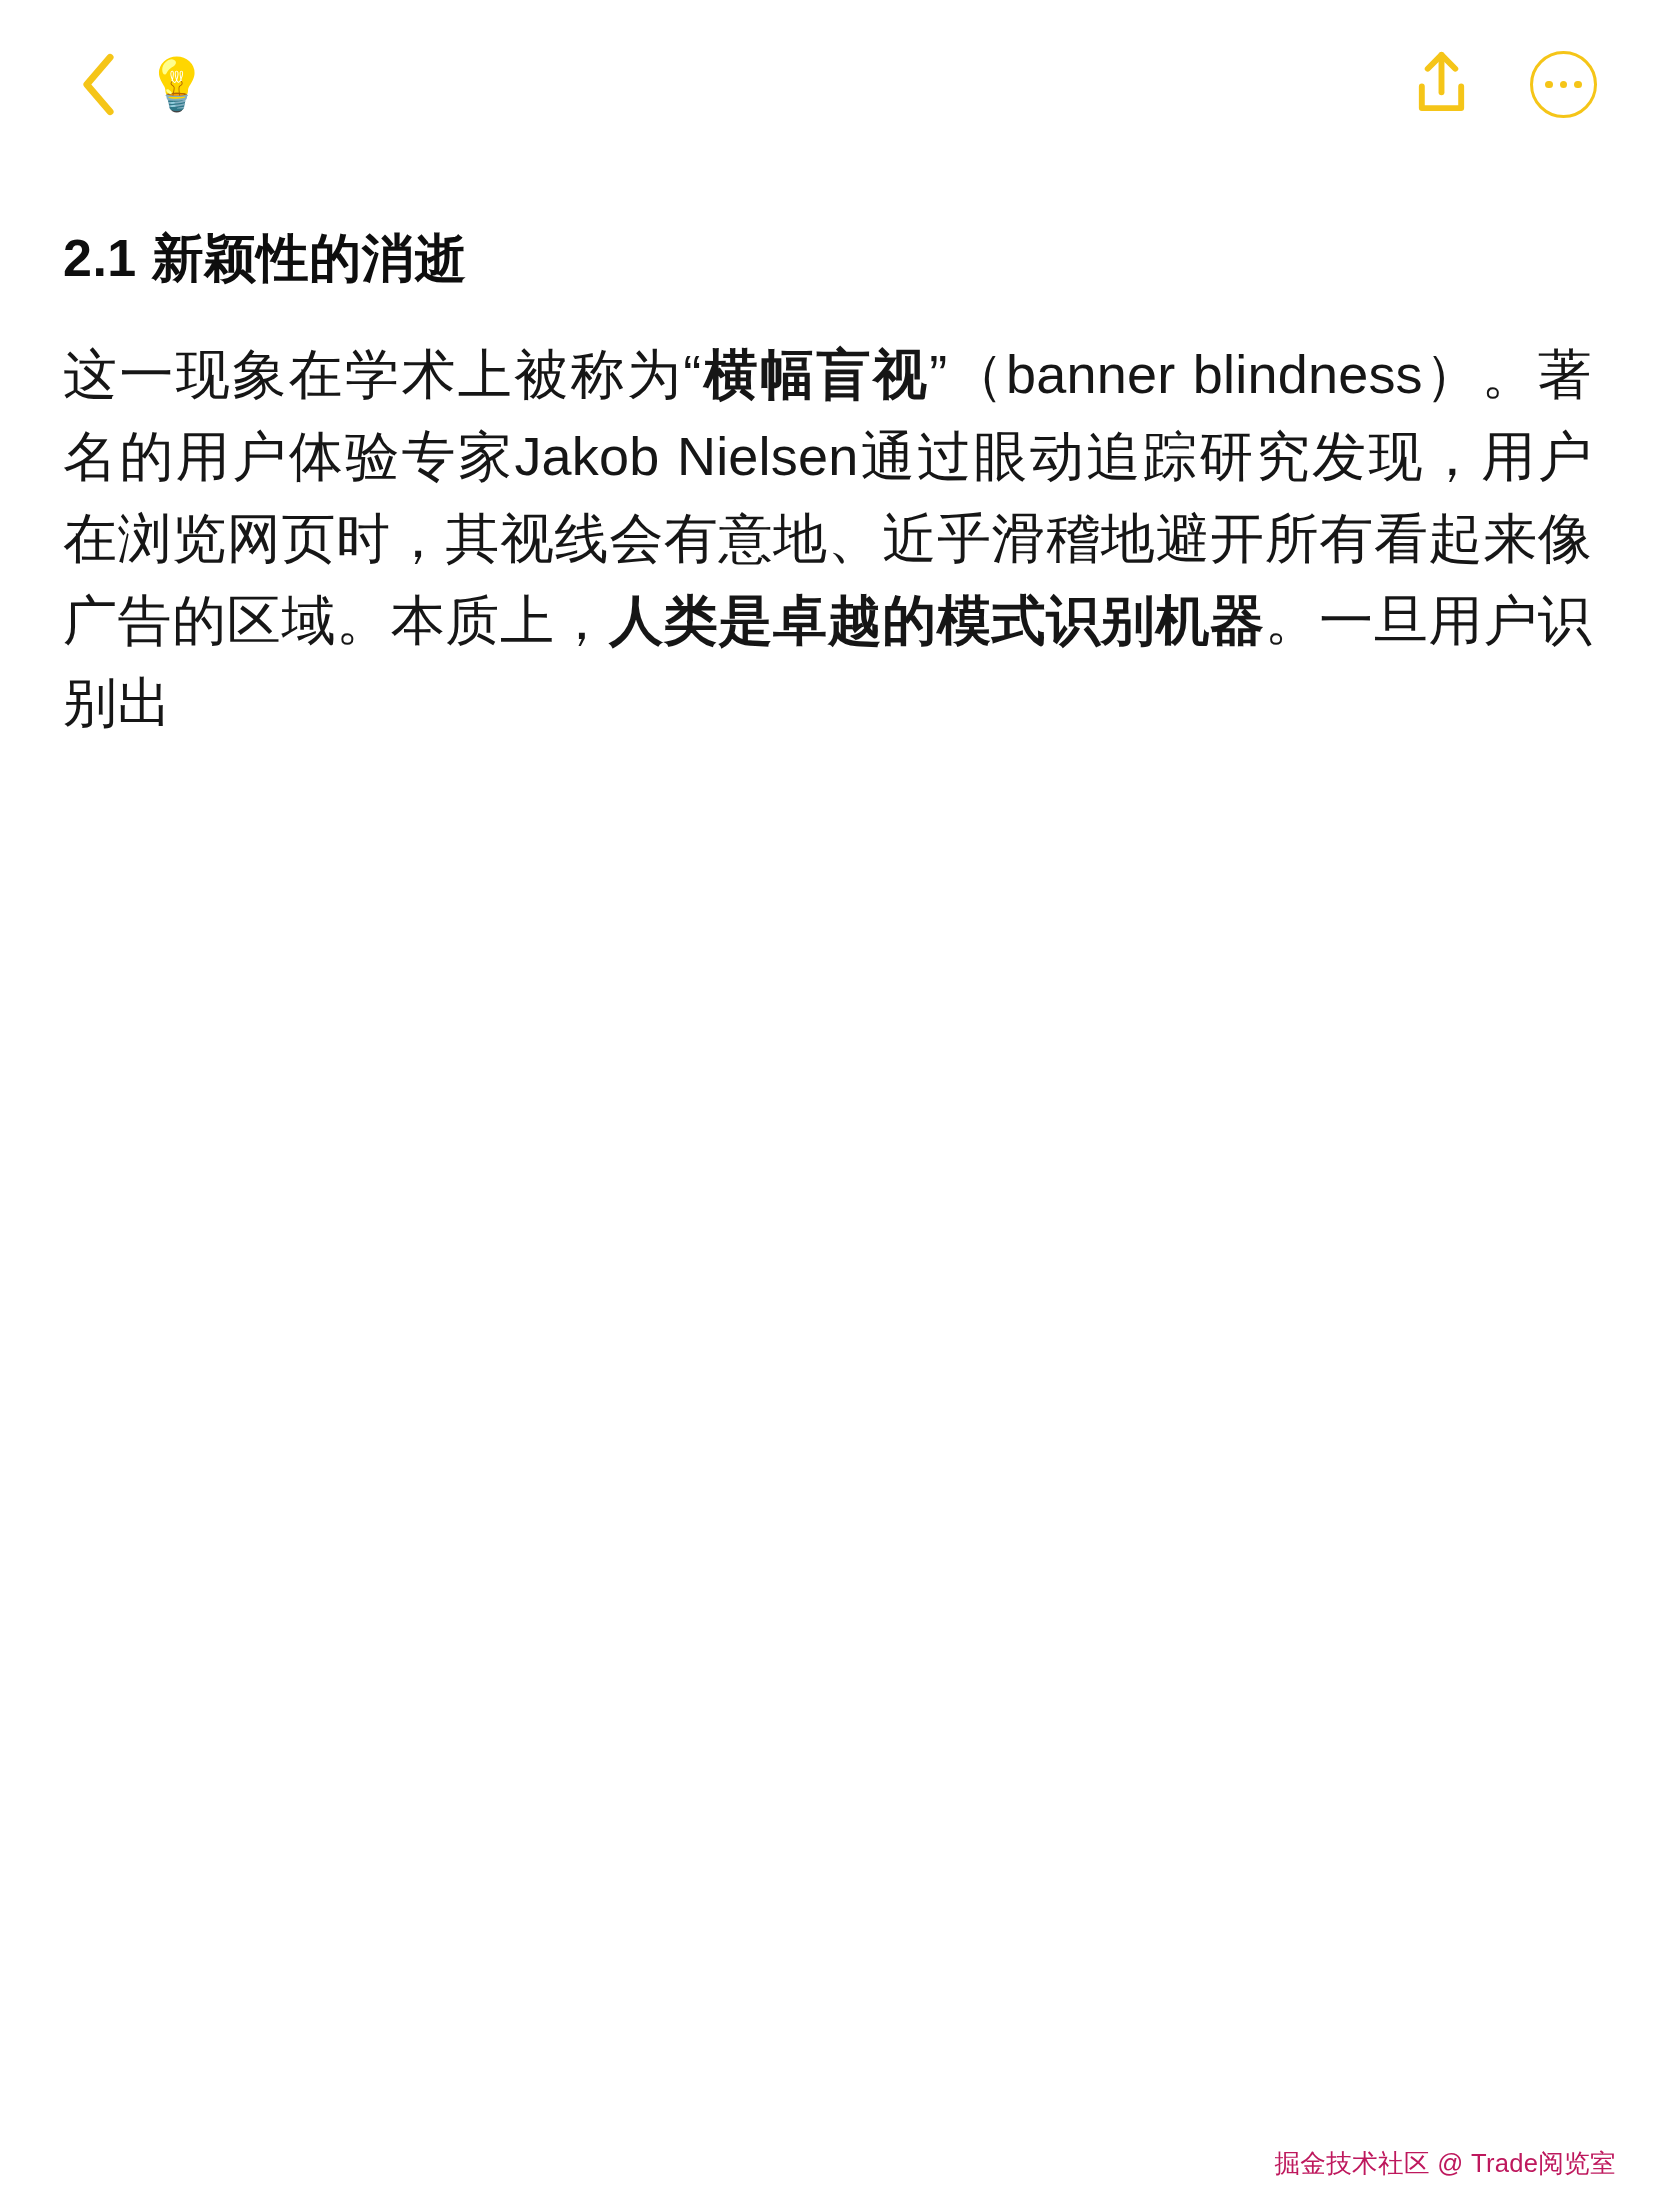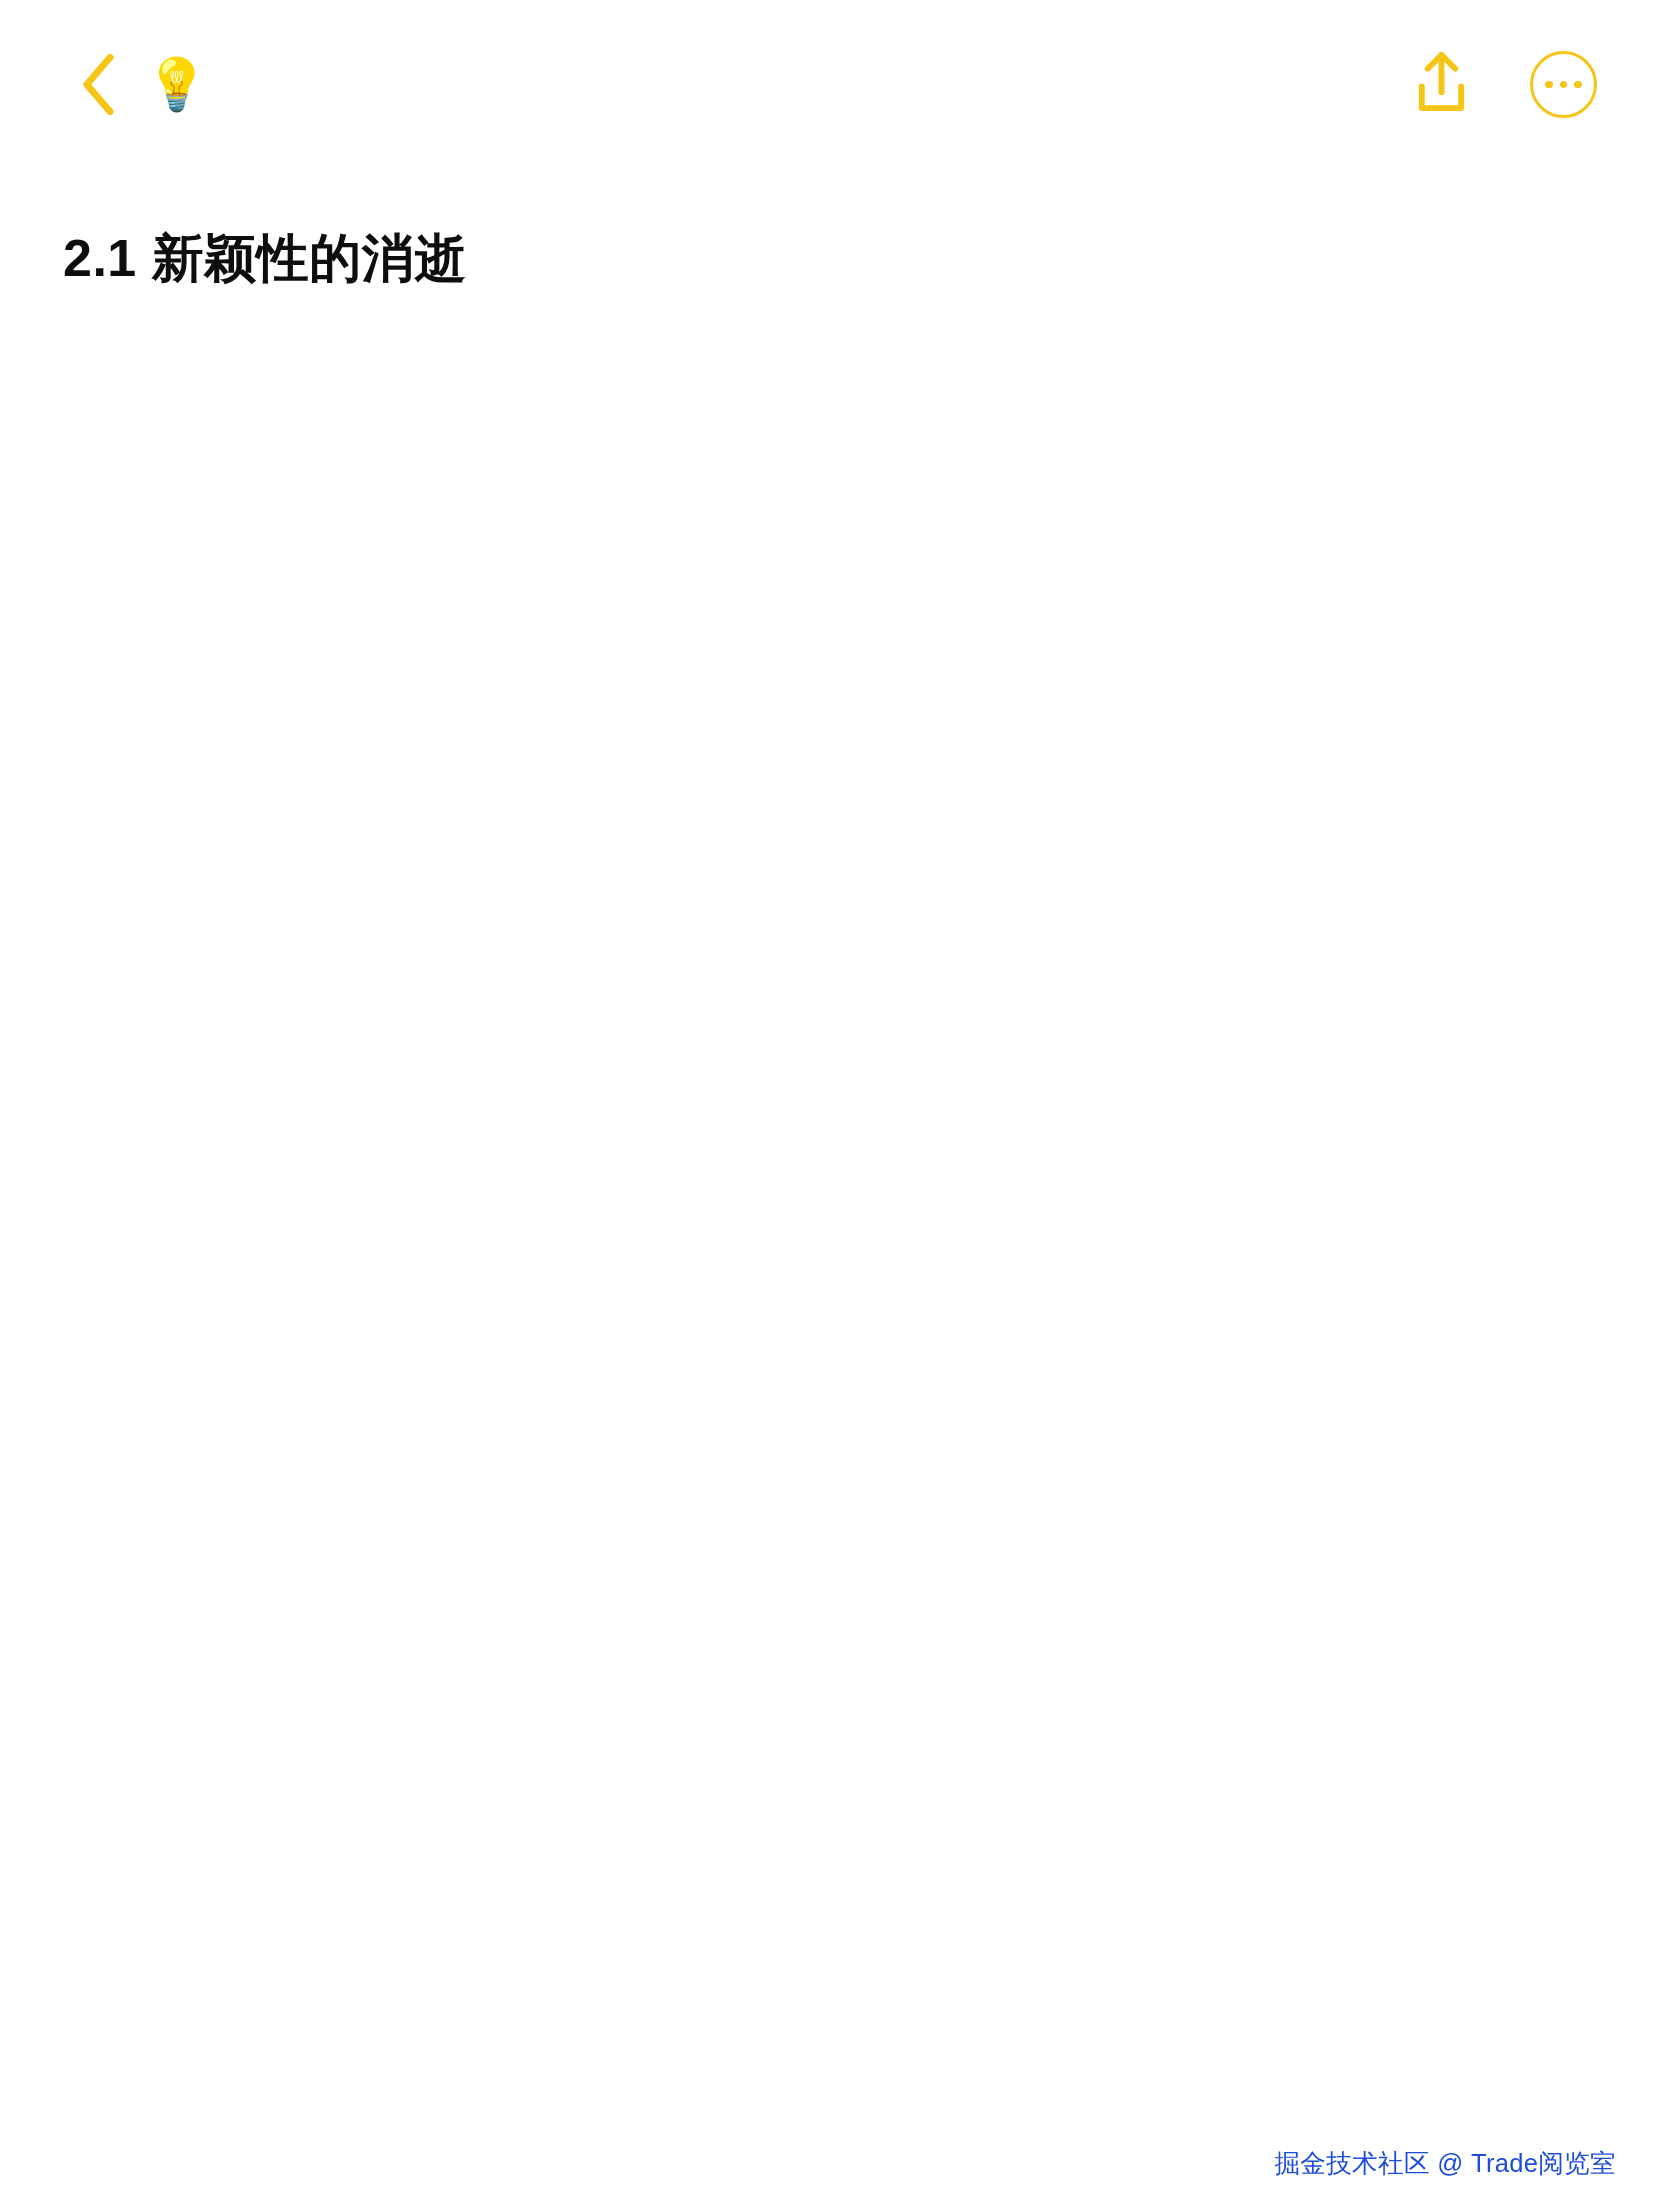--- a/index.html
+++ b/index.html
@@ -124,21 +124,21 @@
     text-align: justify;
     text-justify: inter-ideograph;
   }
 
   
   .watermark {
     position: absolute;
     right: 39px;
     bottom: 25.6px;
     font-size: 25.6px;
-    color: #1d4ed8;
+    color: #be185d;
     letter-spacing: 0.3px;
     white-space: nowrap;
   }
 </style>
 </head>
 <body>
 
 <div class="page">
 
   <div class="header">
@@ -172,18 +172,19 @@
         </div>
       </div>
     </div>
   </div>
 
   <div class="article">
 
     <h2 class="section-heading">2.1 新颖性的消逝</h2>
 
 
+    <p class="body-text justify-wide"><span>这一现象在学术上被称为“</span><span class="bold-inline">横幅盲视</span><span>”（banner blindness）。著名的用户体验专家Jakob Nielsen通过眼动追踪研究发现，用户在浏览网页时，其视线会有意地、近乎滑稽地避开所有看起来像广告的区域。本质上，</span><span class="bold-inline">人类是卓越的模式识别机器</span><span>。一旦用户识别出</span></p>
   </div>
 
   <div class="watermark">掘金技术社区 @ Trade阅览室</div>
 
 </div>
 
 
 </body></html>

